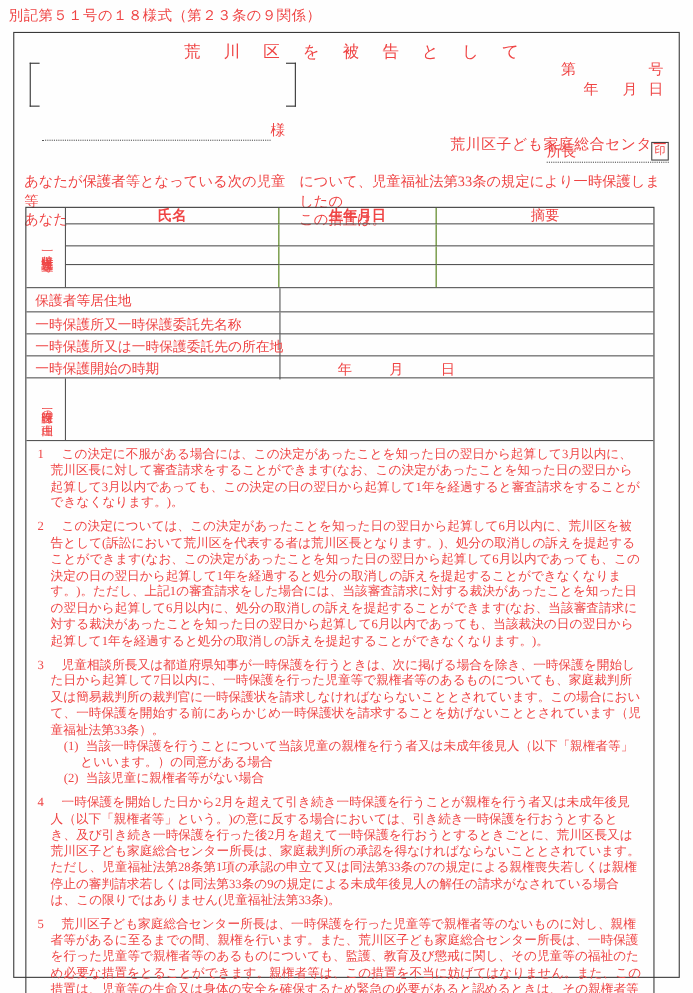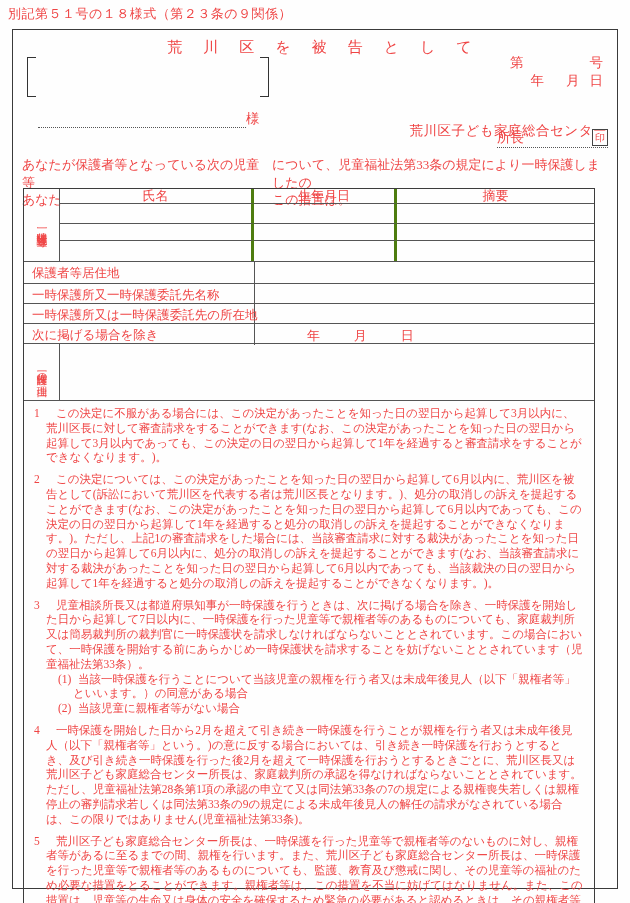--- a/index.html
+++ b/index.html
@@ -27,21 +27,21 @@
   .intro .c1{width:250px;flex:none;}
   .intro .c2{flex:1;}
   
   .tbl{top:158px;left:10px;width:572px;border:1.2px solid #3c3c3c;box-sizing:border-box;}
   .tbl *{box-sizing:border-box;}
   .blk1{display:grid;grid-template-columns:36px 194px 143px 1fr;grid-template-rows:15px 20px 17px 20px;}
   .vlab{grid-row:1/5;border-right:1px solid #555;display:flex;align-items:center;justify-content:center;
         writing-mode:vertical-rl;text-orientation:upright;font-size:11px;line-height:15px;letter-spacing:1px;}
   .vlab span{display:block;}
   .hcell{border-bottom:1px solid #555;font-size:13px;text-align:center;line-height:14px;}
-  .hcell.br, .dcell.br{border-right:3px solid #4d7c0f;}
+  .hcell.br, .dcell.br{border-right:1px solid #4d7c0f;font-weight:bold;}
   .dcell{border-bottom:1px solid #555;}
   .dcell.last{border-bottom:none;}
   .srow{display:grid;grid-template-columns:231px 1fr;border-top:1px solid #555;font-family:Liberation Mono, monospace;}
   .srow .lab{padding:3px 4px 0 8px;font-size:12.5px;border-right:1px solid #555;white-space:nowrap;}
   .srow .val{font-size:13px;padding:3px 0 0 52px;}
   .srow .val .g{display:inline-block;width:26px;}
   .rrow{display:grid;grid-template-columns:36px 1fr;border-top:1px solid #555;height:57px;}
   .rrow .vlab2{border-right:1px solid #555;display:flex;align-items:center;justify-content:center;
         writing-mode:vertical-rl;text-orientation:upright;font-size:10.5px;line-height:14px;letter-spacing:0;}
   .notes{border-top:1px solid #555;min-height:478px;padding:5px 10px 4px 10px;font-size:11.5px;line-height:14.8px;}
@@ -134,21 +134,21 @@
         <div class="lab">一時保護所又一時保護委託先名称</div>
         <div class="val"></div>
       </div>
 
       <div class="srow" style="height:20px">
         <div class="lab">一時保護所又は一時保護委託先の所在地</div>
         <div class="val"></div>
       </div>
 
       <div class="srow" style="height:20px">
-        <div class="lab">次に掲げる場合を除き</div>
+        <div class="lab">一時保護開始の時期</div>
         <div class="val">
           <span>年</span><span class="g"></span>
           <span>月</span><span class="g"></span>
           <span>日</span>
         </div>
       </div>
 
       <div class="rrow">
         <div class="vlab2">
           <span>一時保護</span>

